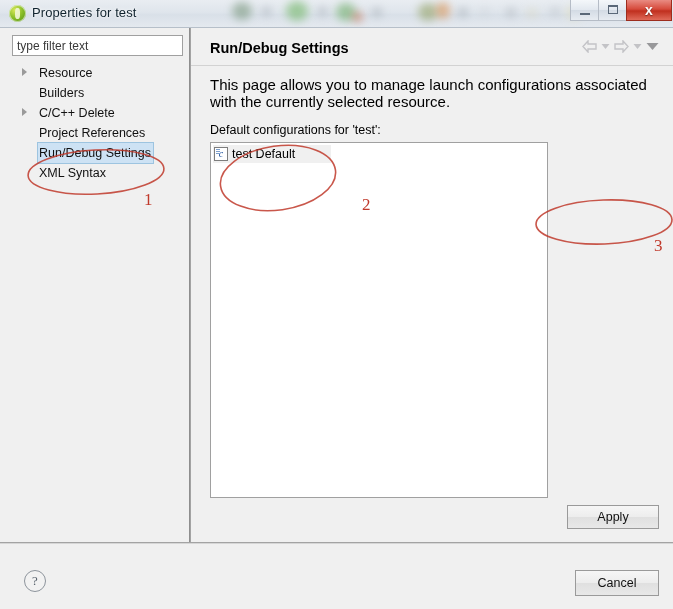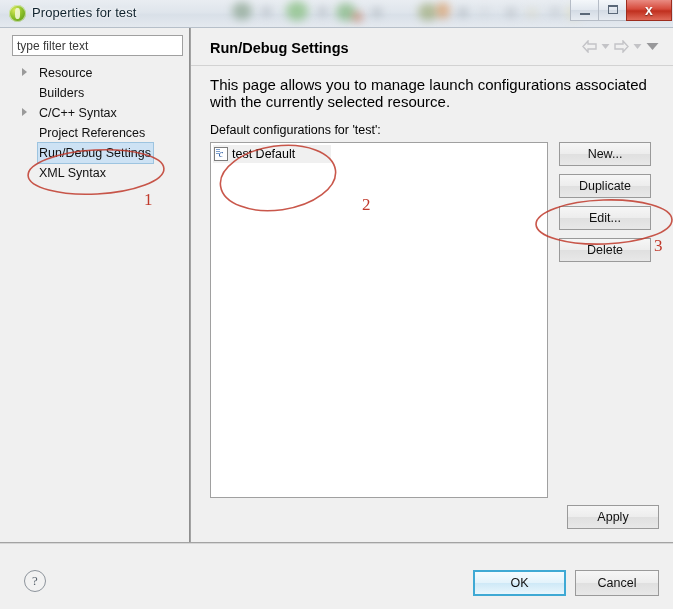--- a/index.html
+++ b/index.html
@@ -418,21 +418,21 @@
       <div class="tree">
         <div class="tree-item">
           <span class="arrow"></span>
           <span class="label">Resource</span>
         </div>
         <div class="tree-item">
           <span class="label">Builders</span>
         </div>
         <div class="tree-item">
           <span class="arrow"></span>
-          <span class="label">C/C++ Syntax</span>
+          <span class="label">C/C++ Delete</span>
         </div>
         <div class="tree-item">
           <span class="label">Project References</span>
         </div>
         <div class="tree-item selected">
           <span class="label">Run/Debug Settings</span>
         </div>
         <div class="tree-item">
           <span class="label">XML Syntax</span>
         </div>
@@ -477,37 +477,30 @@
 
       <div class="listbox">
         <div class="list-row">
           <span class="cfg-icon">
               <span class="c">c</span>
             </span>
           <span>test Default</span>
         </div>
       </div>
 
-      <div class="side-buttons">
-        <button class="btn">New...</button>
-        <button class="btn">Duplicate</button>
-        <button class="btn">Edit...</button>
-        <button class="btn">Delete</button>
-      </div>
 
       <div class="bottom-btns">
         <button class="btn narrow">Apply</button>
       </div>
     </div>
 
     <div class="footer-rule"></div>
     <div class="footer">
       <div class="help-btn">?</div>
       <div class="footer-btns">
-        <button class="btn ok">OK</button>
         <button class="btn cancel">Cancel</button>
       </div>
     </div>
   </div>
 
   <svg class="annot" viewBox="0 0 673 609">
     <ellipse cx="96" cy="172" rx="68" ry="22" transform="rotate(-3 96 172)" fill="none" stroke="#c0392b" stroke-width="1.6" opacity=".85"></ellipse>
     <ellipse cx="278" cy="178" rx="58" ry="32" transform="rotate(-8 278 178)" fill="none" stroke="#c0392b" stroke-width="1.6" opacity=".85"></ellipse>
     <ellipse cx="604" cy="222" rx="68" ry="22" transform="rotate(-2 604 222)" fill="none" stroke="#c0392b" stroke-width="1.6" opacity=".85"></ellipse>
   </svg>

